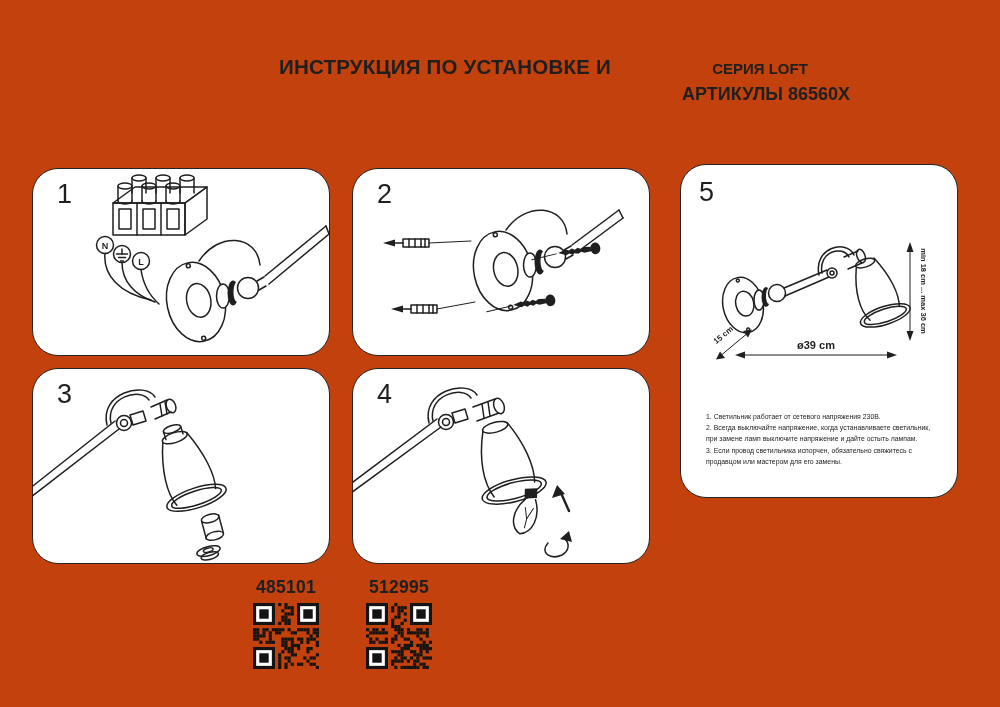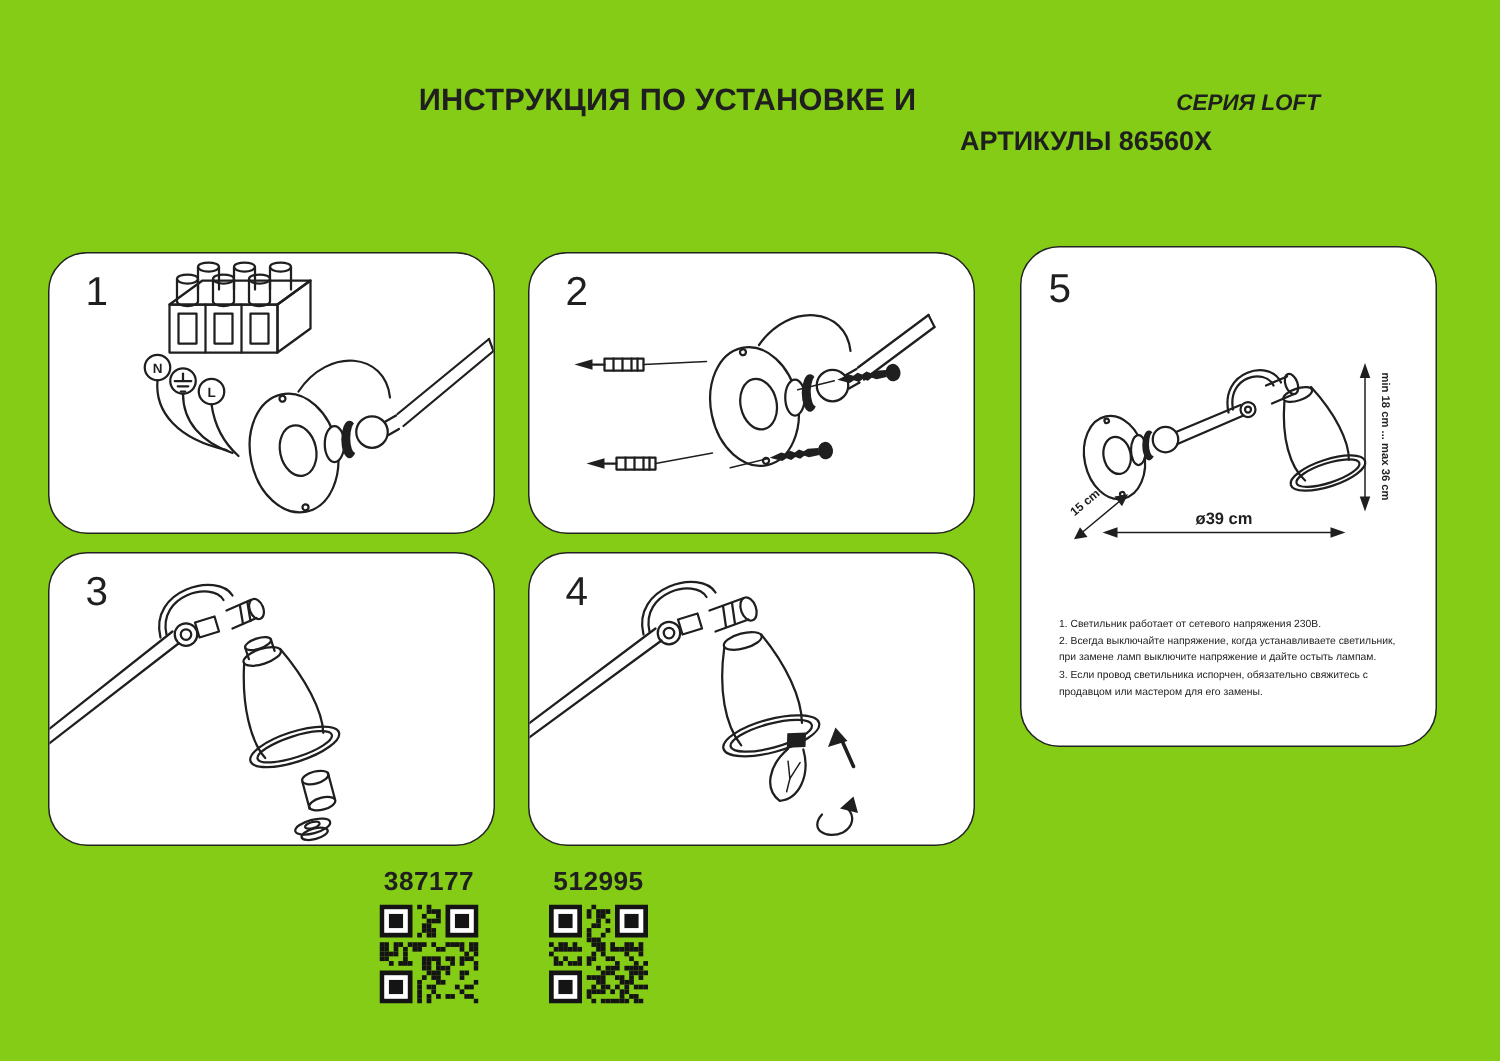--- a/index.html
+++ b/index.html
@@ -1,22 +1,22 @@
 <!DOCTYPE html>
 <html><head>
 <meta charset="utf-8">
 <style>
   html,body{margin:0;padding:0;background:#ffffff;}
-  .page{position:relative;width:1000px;height:707px;background:#84cc16;overflow:hidden;
+  .page{position:relative;width:1000px;height:707px;background:#c2410c;overflow:hidden;
         font-family:"Liberation Sans",sans-serif;color:#1f1f1f;}
   .title{position:absolute;left:240px;top:54px;width:410px;text-align:center;
          font-weight:bold;font-size:20.5px;line-height:1.3;letter-spacing:.2px;}
-  .series{position:absolute;left:640px;top:60px;width:240px;text-align:right;
-          font-weight:bold;font-size:15px;font-style:italic;}
-  .articles{position:absolute;left:640px;top:84px;width:230px;text-align:left;
+  .series{position:absolute;left:640px;top:60px;width:240px;text-align:center;
+          font-weight:bold;font-size:15px;}
+  .articles{position:absolute;left:620px;top:84px;width:230px;text-align:right;
             font-weight:bold;font-size:18px;}
   .panel{position:absolute;border:1.6px solid #232323;border-radius:26px;background:#fff;}
   .p1{left:32px;top:168px;width:296px;height:186px;}
   .p2{left:352px;top:168px;width:296px;height:186px;}
   .p3{left:32px;top:368px;width:296px;height:194px;}
   .p4{left:352px;top:368px;width:296px;height:194px;}
   .p5{left:680px;top:164px;width:276px;height:332px;}
   .step-num{position:absolute;left:24px;top:10px;font-size:27px;color:#1f1f1f;}
   .p5 .step-num{left:18px;top:12px;}
   svg.art{position:absolute;left:0;top:0;}
@@ -300,21 +300,21 @@
       </g>
     </svg>
     <div class="notes">
       <div>1. Светильник работает от сетевого напряжения 230В.</div>
       <div>2. Всегда выключайте напряжение, когда устанавливаете светильник, при замене ламп выключите напряжение и дайте остыть лампам.</div>
       <div>3. Если провод светильника испорчен, обязательно свяжитесь с продавцом или мастером для его замены.</div>
     </div>
   </div>
 
   <div class="product prod1">
-    <div class="num">387177</div>
+    <div class="num">485101</div>
     <svg class="qr" width="66" height="66" viewBox="0 0 63 63">
         <rect x="0" y="0" width="21" height="21" fill="#141414"></rect>
         <rect x="3" y="3" width="15" height="15" fill="#fff"></rect>
         <rect x="6" y="6" width="9" height="9" fill="#141414"></rect>
         <rect x="42" y="0" width="21" height="21" fill="#141414"></rect>
         <rect x="45" y="3" width="15" height="15" fill="#fff"></rect>
         <rect x="48" y="6" width="9" height="9" fill="#141414"></rect>
         <rect x="0" y="42" width="21" height="21" fill="#141414"></rect>
         <rect x="3" y="45" width="15" height="15" fill="#fff"></rect>
         <rect x="6" y="48" width="9" height="9" fill="#141414"></rect>

